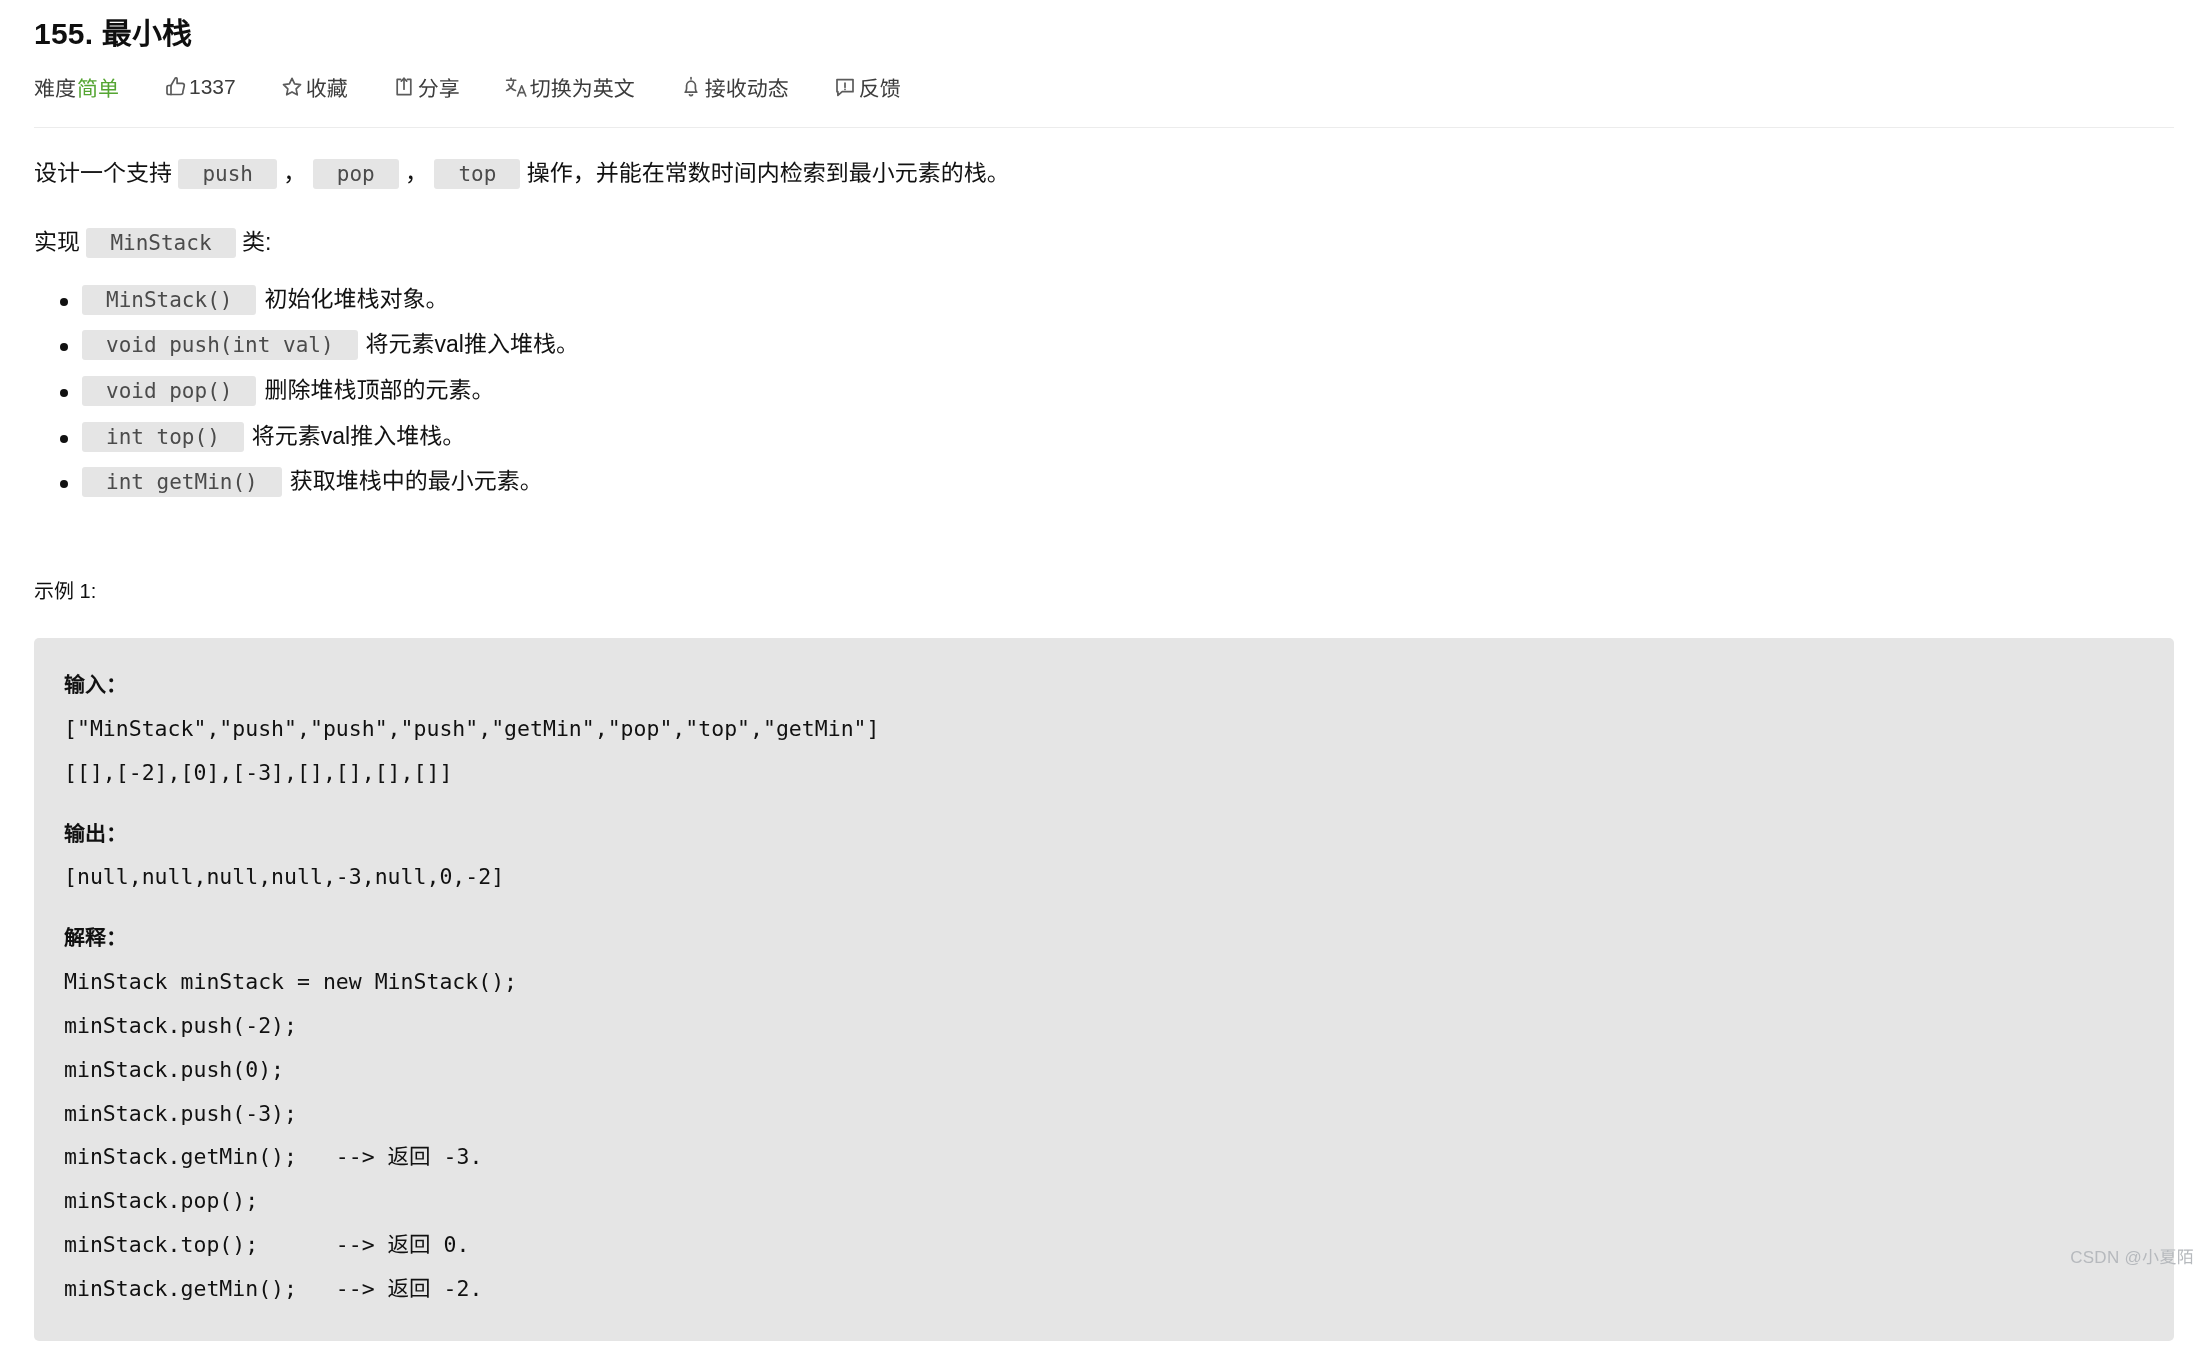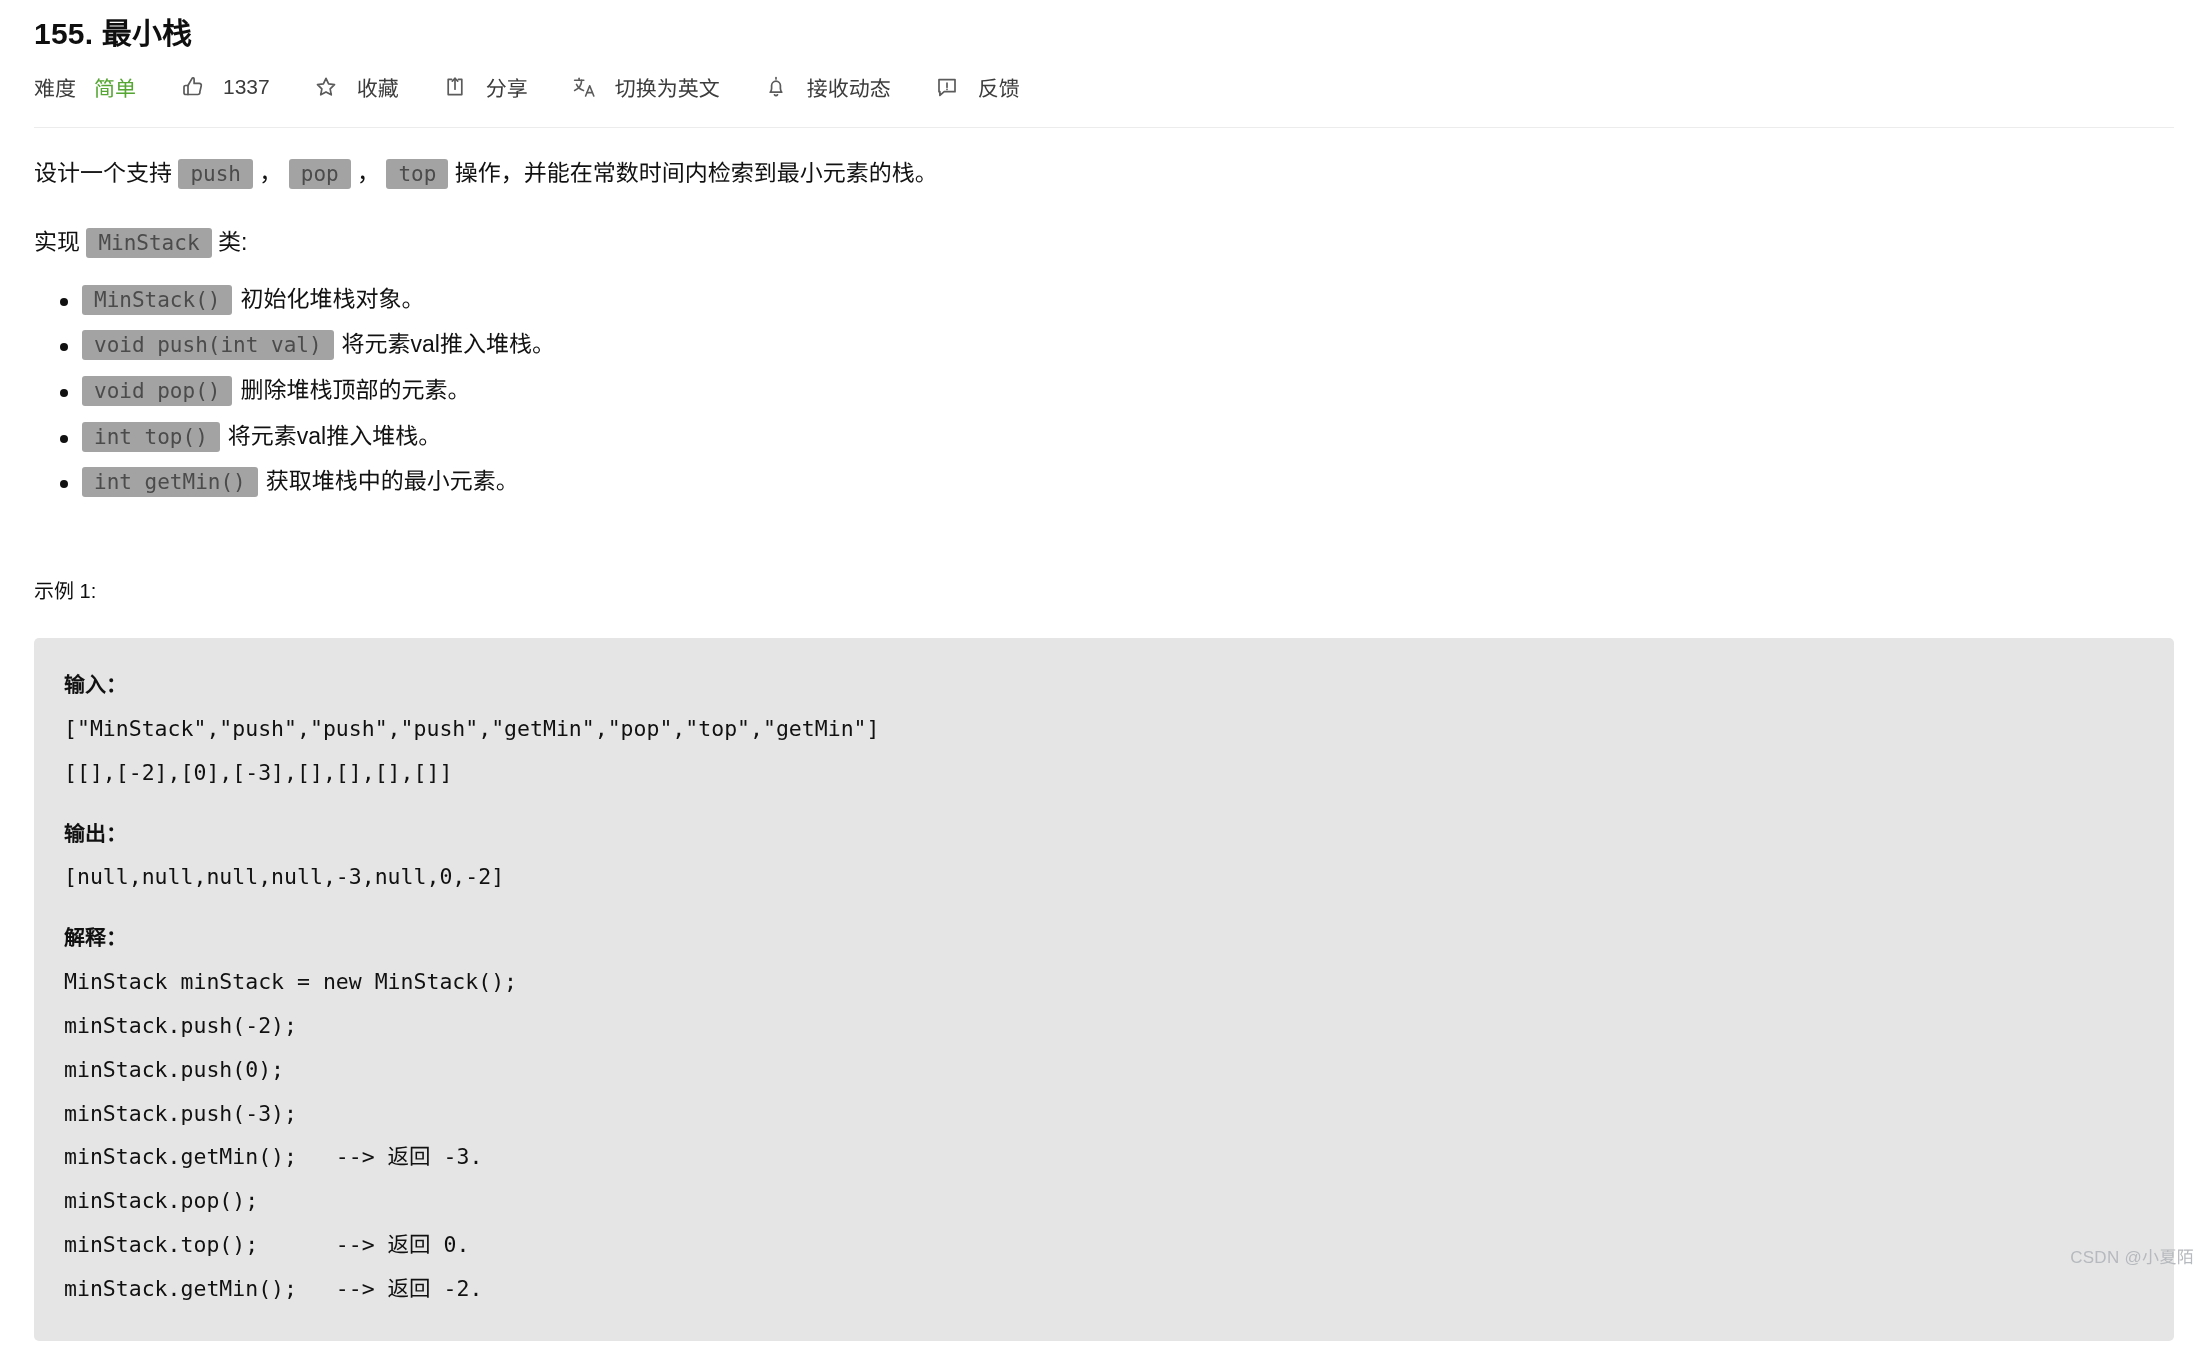--- a/index.html
+++ b/index.html
@@ -42,21 +42,21 @@
     display: flex;
     align-items: center;
     height: 58px;
     gap: 0;
     font-size: 21px;
     color: #3c3c3c;
   }
   .meta-item {
     display: flex;
     align-items: center;
-    gap: 18px;
+    gap: 1px;
     margin-right: 44px;
     white-space: nowrap;
     cursor: pointer;
   }
   .meta-item.plain { cursor: default; }
   .meta-label { color: #3c3c3c; }
   .difficulty-value {
     color: #55a532;
   }
   .meta-item .ic {
@@ -84,24 +84,24 @@
     font-size: 23px;
     line-height: 1.9;
     color: #111111;
   }
   .para {
     margin: 22px 0 0 0;
     line-height: 2.05;
   }
   code.inline {
     font-family: "DejaVu Sans Mono", "Liberation Mono", monospace;
-    background: #a3a3a3;
+    background: #e5e5e5;
     color: #4b4b4b;
     font-size: 21px;
-    padding: 3px 12px;
+    padding: 3px 24px;
     border-radius: 3px;
     white-space: pre;
   }
   .punct { color: #111; }
 
   ul.api-list {
     list-style: none;
     margin: 16px 0 0 0;
     padding: 0 0 0 48px;
   }

